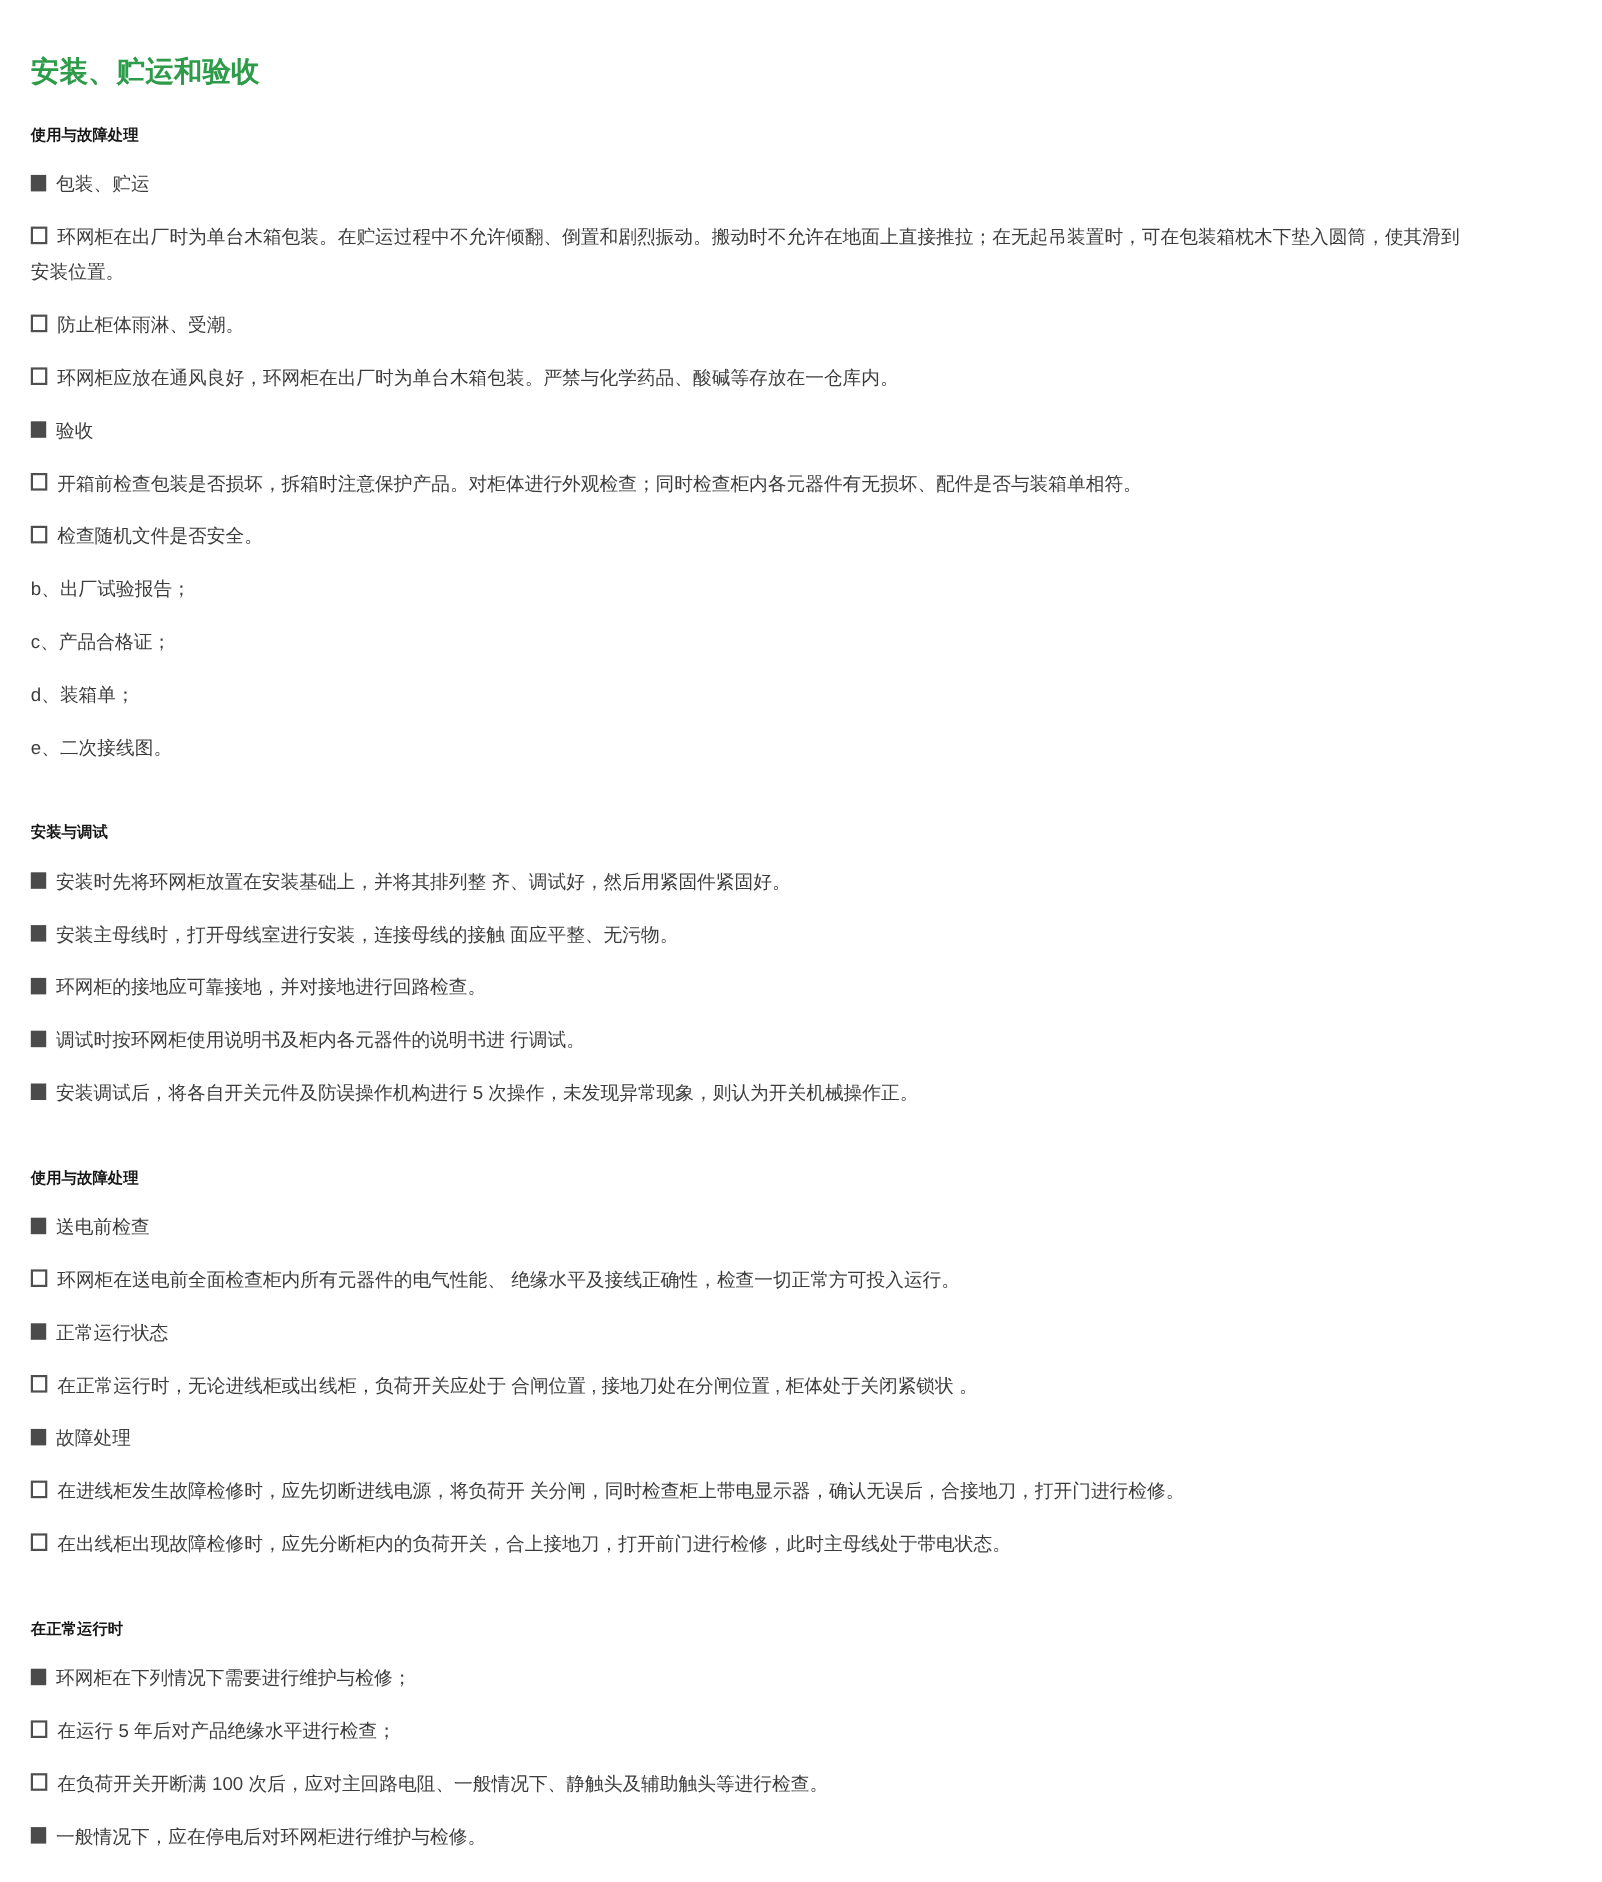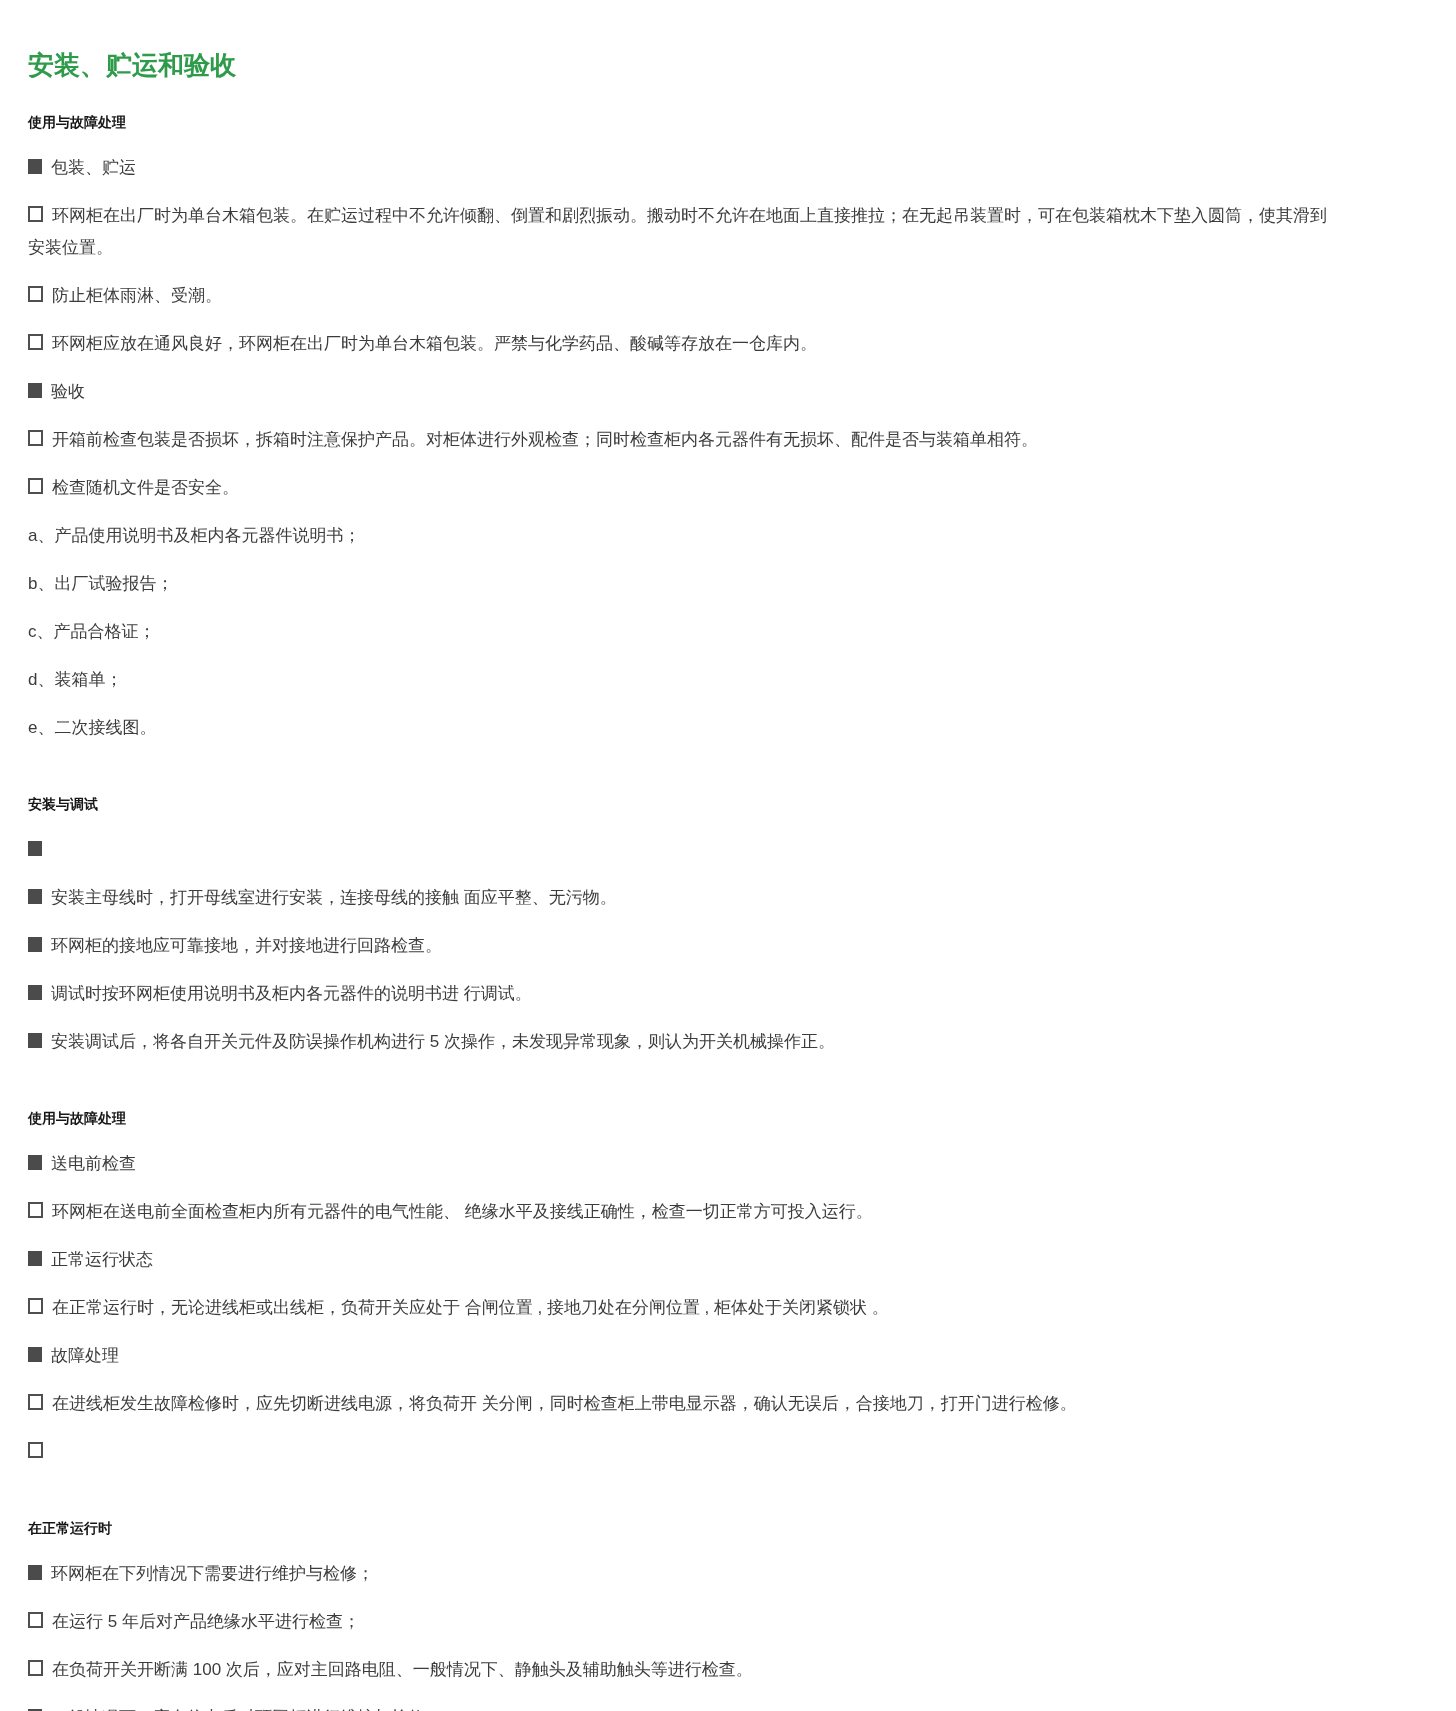--- a/index.html
+++ b/index.html
@@ -67,38 +67,37 @@
   <h1 class="doc-title">安装、贮运和验收</h1>
   <main id="content">
       <h2 class="section-heading">使用与故障处理</h2>
       <p class="item"><span class="sq filled"></span><span>包装、贮运</span></p>
       <p class="item"><span class="sq outline"></span><span>环网柜在出厂时为单台木箱包装。在贮运过程中不允许倾翻、倒置和剧烈振动。搬动时不允许在地面上直接推拉；在无起吊装置时，可在包装箱枕木下垫入圆筒，使其滑到安装位置。</span></p>
       <p class="item"><span class="sq outline"></span><span>防止柜体雨淋、受潮。</span></p>
       <p class="item"><span class="sq outline"></span><span>环网柜应放在通风良好，环网柜在出厂时为单台木箱包装。严禁与化学药品、酸碱等存放在一仓库内。</span></p>
       <p class="item"><span class="sq filled"></span><span>验收</span></p>
       <p class="item"><span class="sq outline"></span><span>开箱前检查包装是否损坏，拆箱时注意保护产品。对柜体进行外观检查；同时检查柜内各元器件有无损坏、配件是否与装箱单相符。</span></p>
       <p class="item"><span class="sq outline"></span><span>检查随机文件是否安全。</span></p>
-      <p class="item"><span>a、产品使用说明书及柜内各元器件说明书；</span></p>
       <p class="item"><span>b、出厂试验报告；</span></p>
       <p class="item"><span>c、产品合格证；</span></p>
       <p class="item"><span>d、装箱单；</span></p>
       <p class="item"><span>e、二次接线图。</span></p>
       <h2 class="section-heading">安装与调试</h2>
-      <p class="item"><span class="sq filled"></span></p>
+      <p class="item"><span class="sq filled"></span><span>安装时先将环网柜放置在安装基础上，并将其排列整 齐、调试好，然后用紧固件紧固好。</span></p>
       <p class="item"><span class="sq filled"></span><span>安装主母线时，打开母线室进行安装，连接母线的接触 面应平整、无污物。</span></p>
       <p class="item"><span class="sq filled"></span><span>环网柜的接地应可靠接地，并对接地进行回路检查。</span></p>
       <p class="item"><span class="sq filled"></span><span>调试时按环网柜使用说明书及柜内各元器件的说明书进 行调试。</span></p>
       <p class="item"><span class="sq filled"></span><span>安装调试后，将各自开关元件及防误操作机构进行 5 次操作，未发现异常现象，则认为开关机械操作正。</span></p>
       <h2 class="section-heading">使用与故障处理</h2>
       <p class="item"><span class="sq filled"></span><span>送电前检查</span></p>
       <p class="item"><span class="sq outline"></span><span>环网柜在送电前全面检查柜内所有元器件的电气性能、 绝缘水平及接线正确性，检查一切正常方可投入运行。</span></p>
       <p class="item"><span class="sq filled"></span><span>正常运行状态</span></p>
       <p class="item"><span class="sq outline"></span><span>在正常运行时，无论进线柜或出线柜，负荷开关应处于 合闸位置 , 接地刀处在分闸位置 , 柜体处于关闭紧锁状 。</span></p>
       <p class="item"><span class="sq filled"></span><span>故障处理</span></p>
       <p class="item"><span class="sq outline"></span><span>在进线柜发生故障检修时，应先切断进线电源，将负荷开 关分闸，同时检查柜上带电显示器，确认无误后，合接地刀，打开门进行检修。</span></p>
-      <p class="item"><span class="sq outline"></span></p>
+      <p class="item"><span class="sq outline"></span><span>在出线柜出现故障检修时，应先分断柜内的负荷开关，合上接地刀，打开前门进行检修，此时主母线处于带电状态。</span></p>
       <h2 class="section-heading">在正常运行时</h2>
       <p class="item"><span class="sq filled"></span><span>环网柜在下列情况下需要进行维护与检修；</span></p>
       <p class="item"><span class="sq outline"></span><span>在运行 5 年后对产品绝缘水平进行检查；</span></p>
       <p class="item"><span class="sq outline"></span><span>在负荷开关开断满 100 次后，应对主回路电阻、一般情况下、静触头及辅助触头等进行检查。</span></p>
       <p class="item"><span class="sq filled"></span><span>一般情况下，应在停电后对环网柜进行维护与检修。</span></p>
     </main>
 </div>
 
 </body></html>

